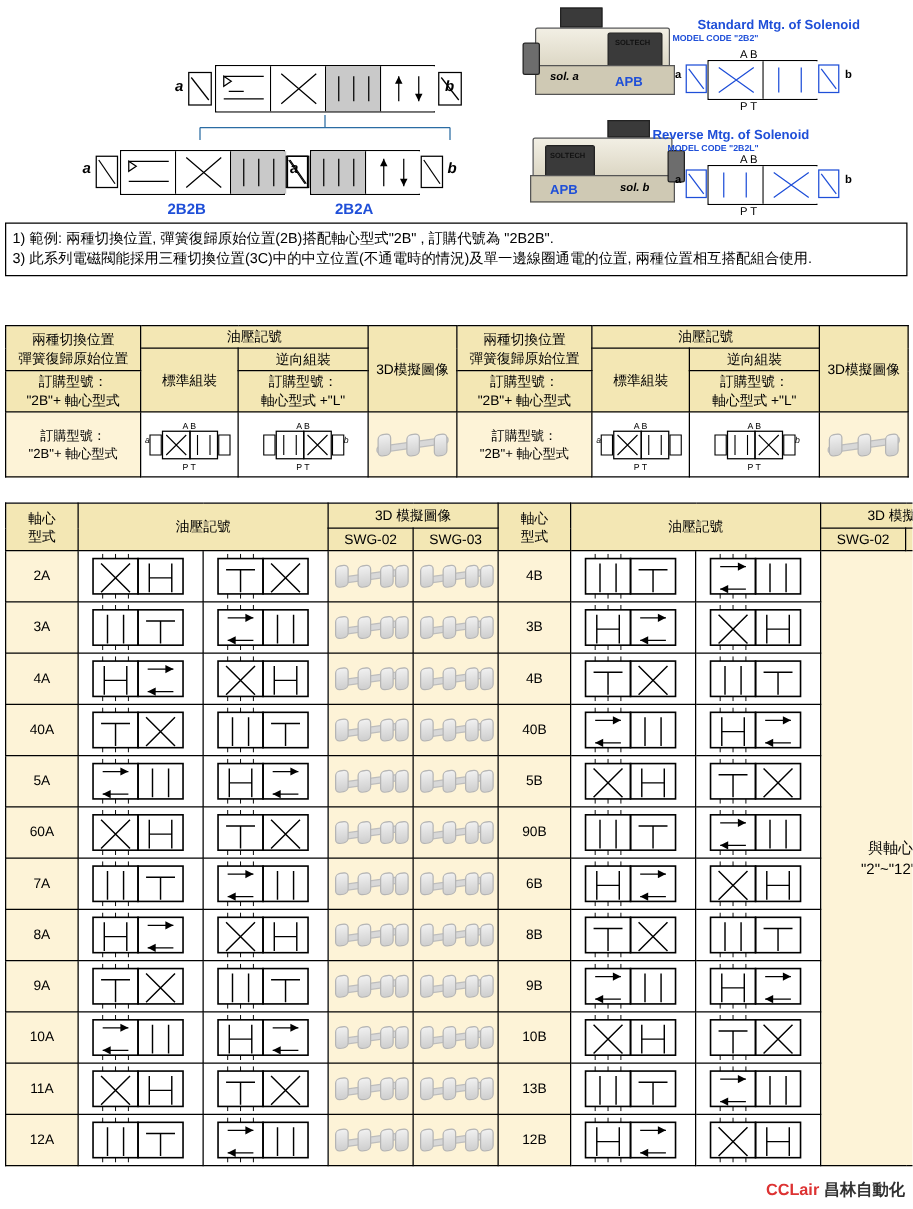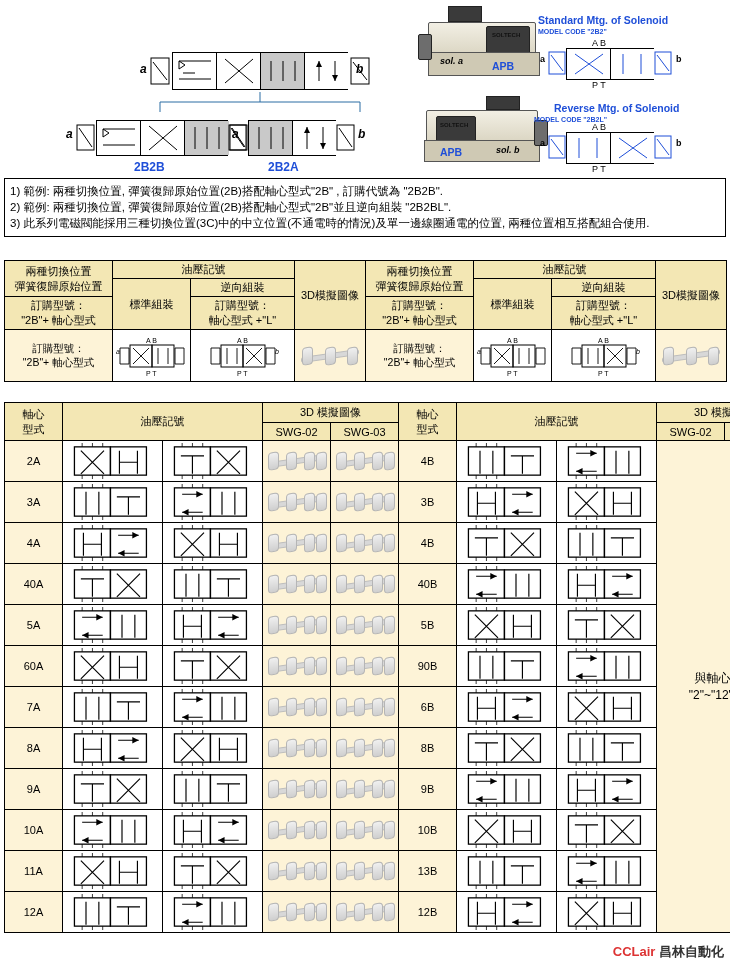--- a/index.html
+++ b/index.html
@@ -287,21 +287,21 @@
     <div>
       <div class="sol-dark" style="left:448px; top:6px; width:34px; height:16px;"></div>
       <div class="sol-body" style="left:428px; top:22px; width:108px; height:50px; border-radius:2px;"></div>
       <div class="sol-dark" style="left:486px; top:26px; width:44px; height:30px; border-radius:2px;"></div>
       <div class="sol-text" style="left:492px; top:32px;">SOLTECH</div>
       <div class="sol-body" style="left:428px; top:52px; width:112px; height:24px; background:#cfc9b4;"></div>
       <div class="sol-dark" style="left:418px; top:34px; width:14px; height:26px; background:#6d6d6d; border-radius:2px;"></div>
       <div class="blue-head" style="left:492px; top:60px; color:#1f4fd8;">APB</div>
       <div style="position:absolute; left:440px; top:56px; font-size:9px; font-weight:bold; font-style:italic;">sol. a</div>
 
-      <div class="blue-head" style="left:538px; top:14px; width:150px;">Standard Mtg. of Solenoid</div>
+      <div class="blue-head" style="left:538px; top:14px; width:150px;text-align:right;">Standard Mtg. of Solenoid</div>
       <div class="blue-sub" style="left:538px; top:28px;">MODEL CODE "2B2"</div>
 
       <div>
         <div class="valve-sym" style="position:absolute; left:566px; top:48px; width:88px; height:32px;">
           <div class="valve-cell" style="width:44px;">
             <svg width="44" height="30" viewBox="0 0 44 30">
               <path d="M8 5 L36 25 M36 5 L8 25" stroke="#1f4fd8" stroke-width="1"></path>
             </svg>
           </div>
           <div class="valve-cell" style="width:44px;">
@@ -328,21 +328,21 @@
     <div>
       <div class="sol-dark" style="left:486px; top:96px; width:34px; height:14px;"></div>
       <div class="sol-body" style="left:426px; top:110px; width:112px; height:48px; border-radius:2px;"></div>
       <div class="sol-dark" style="left:436px; top:116px; width:40px; height:26px; border-radius:2px;"></div>
       <div class="sol-text" style="left:440px; top:122px;">SOLTECH</div>
       <div class="sol-body" style="left:424px; top:140px; width:116px; height:22px; background:#cfc9b4;"></div>
       <div class="blue-head" style="left:440px; top:146px;">APB</div>
       <div style="position:absolute; left:496px; top:145px; font-size:9px; font-weight:bold; font-style:italic;">sol. b</div>
       <div class="sol-dark" style="left:534px; top:120px; width:14px; height:26px; background:#6d6d6d; border-radius:2px;"></div>
 
-      <div class="blue-head" style="left:554px; top:102px; width:160px;">Reverse Mtg. of Solenoid</div>
+      <div class="blue-head" style="left:522px; top:102px; width:160px;">Reverse Mtg. of Solenoid</div>
       <div class="blue-sub" style="left:534px; top:116px;">MODEL CODE "2B2L"</div>
 
       <div>
         <div class="valve-sym" style="position:absolute; left:566px; top:132px; width:88px; height:32px;">
           <div class="valve-cell" style="width:44px;">
             <svg width="44" height="30" viewBox="0 0 44 30">
               <path d="M12 5 L12 25 M30 5 L30 25" stroke="#1f4fd8" stroke-width="1"></path>
             </svg>
           </div>
           <div class="valve-cell" style="width:44px;">
@@ -362,21 +362,20 @@
         <div class="tiny" style="position:absolute; left:540px; top:138px; font-weight:bold;">a</div>
         <div class="tiny" style="position:absolute; left:676px; top:138px; font-weight:bold;">b</div>
         <div class="tiny" style="position:absolute; left:592px; top:122px;">A B</div>
         <div class="tiny" style="position:absolute; left:592px; top:164px;">P T</div>
       </div>
     </div>
   </div>
 
   <div class="notes">
     <div>1) 範例: 兩種切換位置, 彈簧復歸原始位置(2B)搭配軸心型式"2B" , 訂購代號為 "2B2B".</div>
-    <div>2) 範例: 兩種切換位置, 彈簧復歸原始位置(2B)搭配軸心型式"2B"並且逆向組裝 "2B2BL".</div>
     <div>3) 此系列電磁閥能採用三種切換位置(3C)中的中立位置(不通電時的情況)及單一邊線圈通電的位置, 兩種位置相互搭配組合使用.</div>
   </div>
 
   <table class="tbl" id="upper-table">
     <colgroup>
       <col style="width:108px">
         <col style="width:78px">
         <col style="width:104px">
         <col style="width:71px">
       <col style="width:108px">

